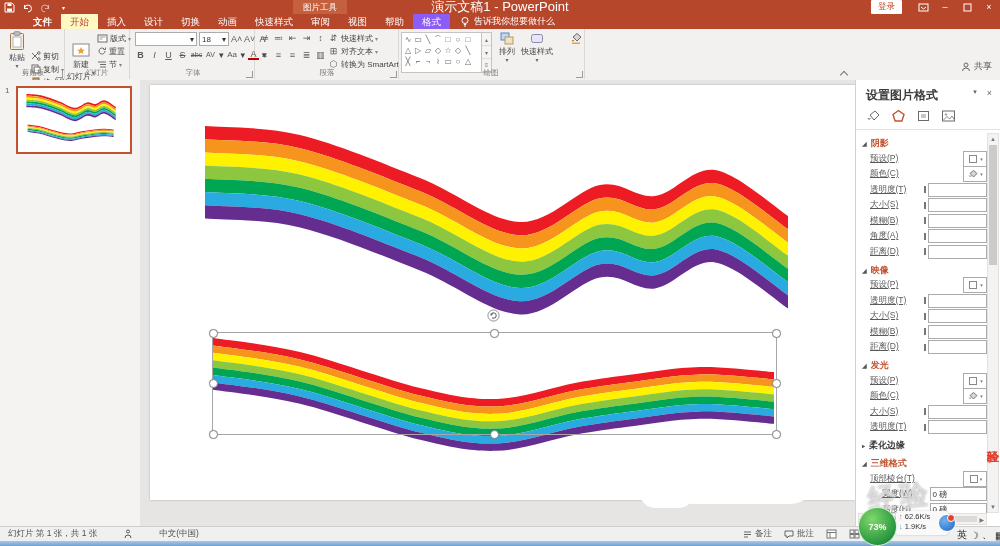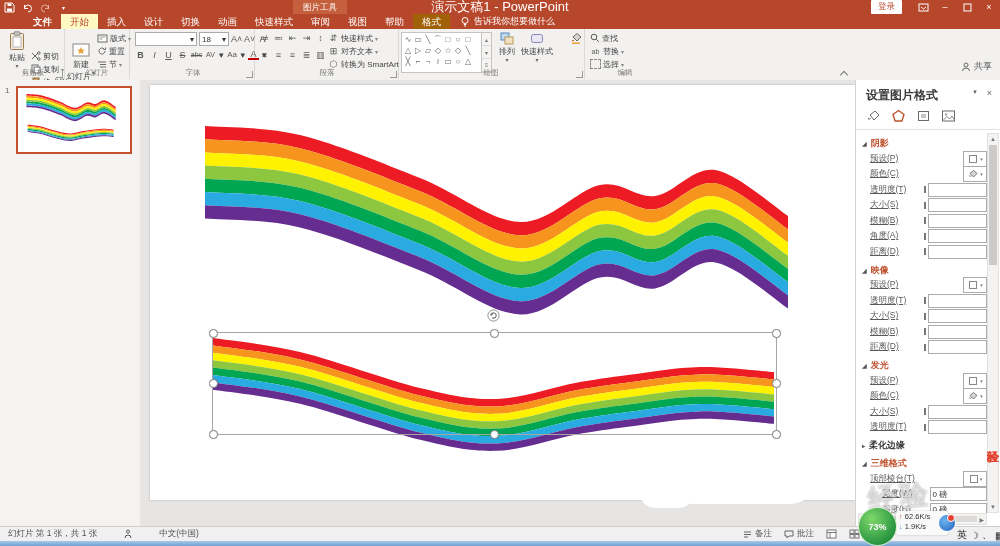--- a/index.html
+++ b/index.html
@@ -13,21 +13,21 @@
             font-size:8.5px;line-height:14px;color:#fff;}
   .wtitle{position:absolute;left:0;right:0;top:0;text-align:center;font-size:13px;line-height:14px;color:#fff;}
   .wbtns{position:absolute;right:0;top:0;display:flex;height:14px;align-items:center;}
   .signin{background:#fff;color:#B7472A;font-size:8.5px;padding:1px 7px;margin-right:10px;border-radius:1px;}
   .wbtn{width:22px;height:14px;display:inline-flex;align-items:center;justify-content:center;color:#fff;font-size:9px;}
   
   .tabrow{position:absolute;left:0;top:14px;right:0;height:15px;background:#B7472A;display:flex;align-items:stretch;}
   .tab{padding:0 9px;font-size:9.5px;line-height:15px;color:#fff;white-space:nowrap;}
   .tab.file{background:#B7472A;font-weight:bold;}
   .tab.active{background:#fef9c3;color:#B7472A;}
-  .tab.contextual{background:#a16207;}
+  .tab.contextual{background:#8b5cf6;}
   .tellme{display:flex;align-items:center;gap:4px;color:#fff;font-size:9px;padding-left:10px;}
   .share{position:absolute;right:8px;top:31px;display:flex;gap:3px;align-items:center;color:#555;font-size:9px;z-index:5;}
   
   .ribbon{position:absolute;left:0;top:29px;right:0;height:51px;background:#F2F1F0;border-bottom:1px solid #D5D2CF;}
   .rgroup{position:absolute;top:0;height:50px;border-right:1px solid #DBD9D6;}
   .glabel{position:absolute;left:0;right:0;bottom:1px;text-align:center;font-size:7.5px;color:#7A7A78;}
   .launcher{position:absolute;right:1px;bottom:1px;width:6px;height:6px;border-right:1px solid #9a9a98;border-bottom:1px solid #9a9a98;}
   .rbig{position:absolute;display:flex;flex-direction:column;align-items:center;gap:1px;font-size:8px;color:#444;}
   .rbig .dd{font-size:6px;color:#666;line-height:4px;}
   .rcol{position:absolute;display:flex;flex-direction:column;gap:1px;}
@@ -401,44 +401,20 @@
                 <path d="M2,8 q1,2.5 2,0" fill="none" stroke="#C8762A"></path>
                 <rect x="2" y="10.5" width="8" height="1.5" fill="#E8A33D"></rect>
               </svg>
             </span>
           </div>
       </div>
       <div class="glabel">绘图</div>
       <div class="launcher"></div>
     </div>
 
-    <div class="rgroup" style="left:586px;width:78px;border-right:none;">
-      <div class="rcol" style="left:4px;top:3px;">
-        <div class="rs">
-            <span>
-              <svg width="10" height="10" viewBox="0 0 10 10">
-                <circle cx="4" cy="4" r="2.8" fill="none" stroke="#5A5A58"></circle>
-                <path d="M6.2,6.2 l2.6,2.6" stroke="#5A5A58"></path>
-              </svg>
-            </span>
-            <span>查找</span>
-          </div>
-        <div class="rs">
-            <span class="glyphbtn" style="font-size:7px;">ab</span>
-            <span>替换</span>
-            <span class="dd">▾</span>
-          </div>
-        <div class="rs">
-            <span style="width:9px;height:8px;border:1px dashed #888;display:inline-block;"></span>
-            <span>选择</span>
-            <span class="dd">▾</span>
-          </div>
-      </div>
-      <div class="glabel">编辑</div>
-    </div>
 
     <div class="chevcollapse">
         <i></i>
       </div>
   </div>
 
   <div class="main">
 
     <div class="slidespane">
       <div class="slidenum">1</div>

